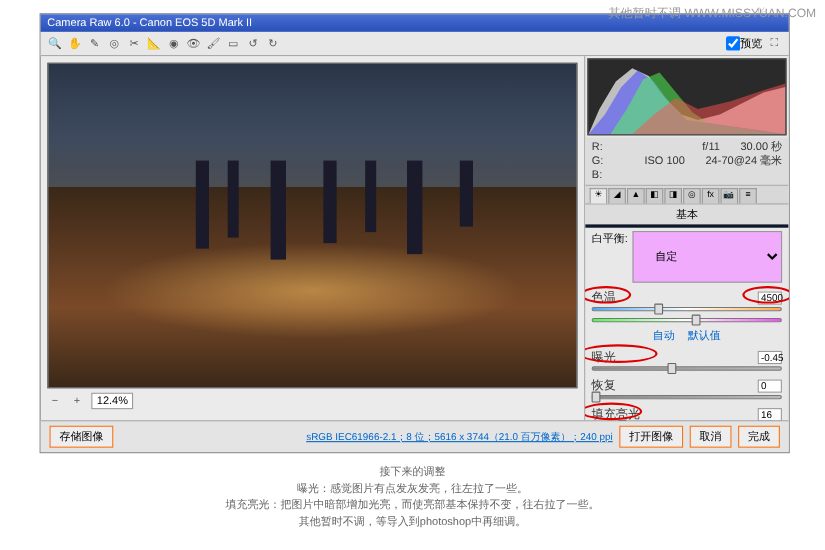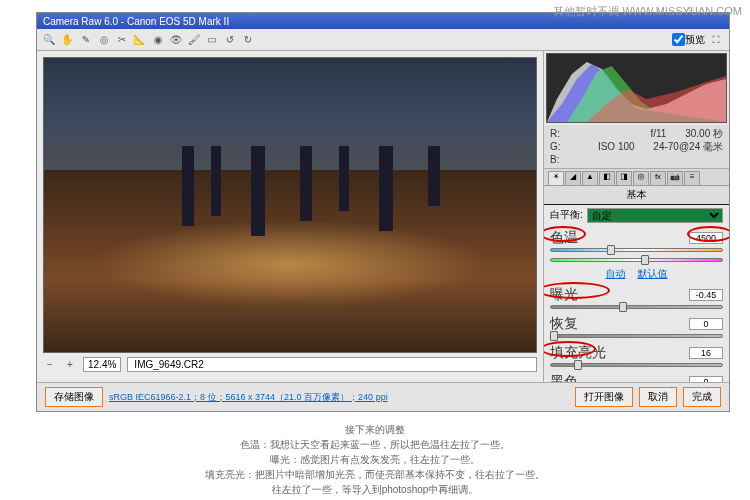--- a/index.html
+++ b/index.html
@@ -1,20 +1,20 @@
 <!DOCTYPE html>
 <html><head>
 <meta charset="utf-8">
 <style>
 *{margin:0;padding:0;box-sizing:border-box;font-family:"Microsoft YaHei",SimSun,sans-serif;font-size:10px}
 body{background:#fff;width:750px;height:500px;position:relative;overflow:hidden}
 .page{width:750px;height:500px;background:#fff}
 .watermark{position:absolute;top:4px;right:8px;color:#999;font-size:11px;z-index:10}
 .corner{position:absolute;top:2px;right:55px;color:#ccc;font-style:italic;font-size:12px}
-.app{background:#ebebeb;border:1px solid #888;margin:12px 20px 6px 36px;height:400px;display:flex;flex-direction:column;position:relative}
+.app{background:#ebebeb;border:1px solid #888;margin:12px 32px 6px 36px;height:400px;display:flex;flex-direction:column;position:relative}
 .titlebar{background:linear-gradient(#4a6fd4,#2850b8);color:#fff;padding:2px 6px;font-size:10px;height:16px;display:flex;align-items:center}
 .toolbar{background:#e8e8e8;border-bottom:1px solid #aaa;padding:3px 6px;height:22px;display:flex;align-items:center;gap:4px}
 .tool{width:14px;height:14px;display:inline-flex;align-items:center;justify-content:center;color:#555;cursor:pointer}
 .toolbar-right{margin-left:auto;display:flex;align-items:center;gap:4px}
 .preview-check{font-size:10px;display:flex;align-items:center;gap:0}
 .body{flex:1;display:flex;overflow:hidden}
 .left{flex:1;display:flex;flex-direction:column;padding:6px}
 .image-area{flex:1;background:#808080;border:1px solid #666;position:relative;overflow:hidden}
 .night-sky{position:absolute;top:0;left:0;right:0;height:55%;background:linear-gradient(#2a3548 0%,#3d4a5e 40%,#5a5248 100%)}
 .city{position:absolute;top:38%;left:0;right:0;bottom:0;background:linear-gradient(#3a2818 0%,#5a3820 30%,#7a4a28 60%,#3a2818 100%)}
@@ -25,38 +25,38 @@
 .zoom{border:1px solid #999;background:#fff;padding:1px 4px;font-size:10px}
 .filename{border:1px solid #999;background:#fff;padding:1px 6px;flex:1;font-size:10px}
 .right{width:186px;background:#e8e8e8;border-left:1px solid #aaa;display:flex;flex-direction:column;overflow:hidden}
 .histogram{height:70px;background:#2a2a2a;margin:2px;position:relative;border:1px solid #555}
 .histo-svg{width:100%;height:100%}
 .info{font-size:9px;padding:2px 6px;color:#333;line-height:1.3;background:#ddd;border-bottom:1px solid #aaa}
 .info-row{display:flex;gap:8px}
 .tabs{display:flex;background:#d8d8d8;border-bottom:1px solid #999;padding:2px 4px 0;gap:1px}
 .tab{width:16px;height:14px;background:#ccc;border:1px solid #999;border-bottom:none;font-size:8px;text-align:center;cursor:pointer}
 .tab.active{background:#e8e8e8}
-.panel-title{text-align:center;font-size:10px;padding:2px;border-bottom:1px solid #0f172a;background:#ddd}
+.panel-title{text-align:center;font-size:10px;padding:2px;border-bottom:3px solid #0f172a;background:#ddd}
 .wb-row{display:flex;align-items:flex-start;padding:3px 6px;gap:4px;font-size:10px}
-.wb-select{flex:1;border:1px solid #999;background:#15803d;font-size:10px;padding:0}
+.wb-select{flex:1;border:1px solid #999;background:#f0abfc;font-size:10px;padding:16px}
 .sliders{overflow-y:auto;flex:1}
 .slider-row{padding:3px 6px;position:relative}
 .slider-label-row{display:flex;justify-content:space-between;align-items:center;margin-bottom:1px}
-.slider-label{font-size:14px;color:#333}
-.slider-value{width:34px;border:1px solid #999;background:#fff;text-align:center;font-size:9px;padding:0 2px}
+.slider-label{font-size:11px;color:#333}
+.slider-value{width:22px;border:1px solid #999;background:#fff;text-align:left;font-size:9px;padding:0 2px}
 .slider-track{height:4px;background:linear-gradient(90deg,#888,#bbb);position:relative;border:1px solid #777;border-radius:2px}
 .slider-thumb{position:absolute;width:8px;height:10px;background:#ddd;border:1px solid #666;top:-4px;transform:translateX(-50%);border-radius:1px}
 .color-track{background:linear-gradient(90deg,#4af,#fff,#fa4)}
 .tint-track{background:linear-gradient(90deg,#4f4,#fff,#f4f)}
 .link-row{text-align:center;padding:2px;font-size:10px}
-.link-row a{color:#06c;text-decoration:underline;cursor:pointer;margin:0 6px}
+.link-row a{color:#06c;cursor:pointer;margin:0 6px}
 .circle{position:absolute;border:2px solid #d00;border-radius:50%;pointer-events:none;z-index:5}
 .footer{display:flex;padding:4px 8px;gap:6px;border-top:1px solid #aaa;align-items:center;background:#e4e4e4}
 .btn{border:1px solid #f97316;background:#eee;padding:2px 8px;font-size:10px;cursor:pointer}
-.footer-link{flex:1;text-align:left;font-size:9px;color:#06c;text-decoration:underline}
+.footer-link{flex:1;text-align:right;font-size:9px;color:#06c;text-decoration:underline}
 .caption{text-align:center;color:#666;font-size:12px;line-height:1.5;padding:4px 40px}
 </style>
 </head>
 <body>
 
 <div class="page">
 <div class="watermark">其他暂时不调  WWW.MISSYUAN.COM</div>
 <div class="corner">⅙</div>
 
 <div class="app">
@@ -97,21 +97,20 @@
             <div class="building b3"></div>
             <div class="building b4"></div>
             <div class="building b5"></div>
             <div class="building b6"></div>
             <div class="building b7"></div>
 </div>
 <div class="left-bottom">
 <span class="tool">−</span>
 <span class="tool">+</span>
 <span class="zoom">12.4%</span>
-<span class="filename">IMG_9649.CR2</span>
 </div>
 </div>
 
 <div class="right">
 <div class="histogram">
 <svg class="histo-svg" viewBox="0 0 180 68" preserveAspectRatio="none">
 <path d="M0,68 L10,45 L25,20 L40,8 L55,15 L70,35 L85,50 L100,55 L120,50 L140,40 L160,30 L180,25 L180,68 Z" fill="rgba(255,255,255,0.7)"></path>
 <path d="M0,68 L15,50 L30,25 L45,10 L60,20 L75,40 L90,55 L180,68 Z" fill="rgba(80,80,255,0.6)"></path>
 <path d="M20,68 L35,45 L50,18 L65,12 L80,30 L95,48 L110,58 L180,68 Z" fill="rgba(80,255,80,0.5)"></path>
 <path d="M40,68 L60,50 L80,35 L100,45 L130,38 L160,28 L180,22 L180,68 Z" fill="rgba(255,80,80,0.5)"></path>
@@ -211,18 +210,17 @@
 <button class="btn">存储图像</button>
 <span class="footer-link">sRGB IEC61966-2.1；8 位；5616 x 3744（21.0 百万像素）；240 ppi</span>
 <button class="btn">打开图像</button>
 <button class="btn">取消</button>
 <button class="btn">完成</button>
 </div>
 </div>
 
 <div class="caption">
 <div>接下来的调整</div>
-<div>色温：我想让天空看起来蓝一些，所以把色温往左拉了一些。</div>
 <div>曝光：感觉图片有点发灰发亮，往左拉了一些。</div>
 <div>填充亮光：把图片中暗部增加光亮，而使亮部基本保持不变，往右拉了一些。</div>
-<div>往左拉了一些，等导入到photoshop中再细调。</div>
+<div>其他暂时不调，等导入到photoshop中再细调。</div>
 </div>
 </div>
 
 </body></html>

